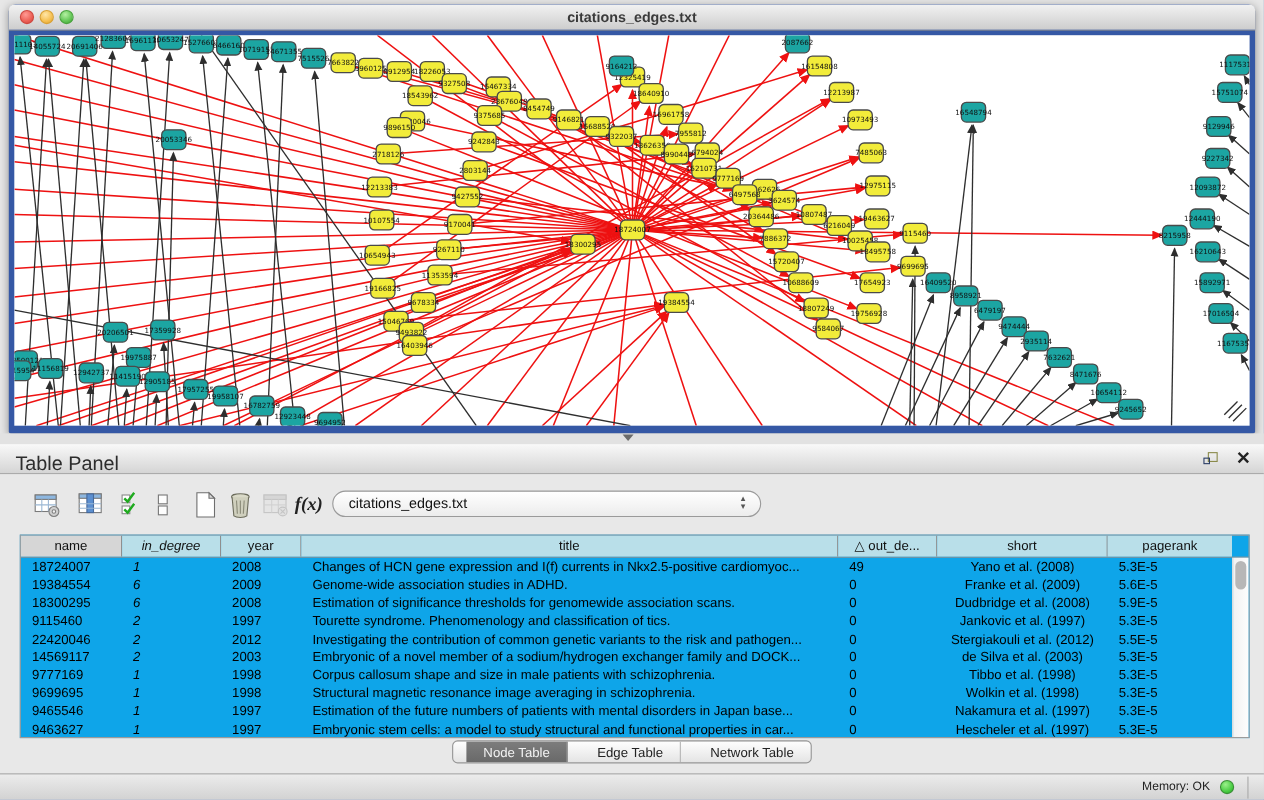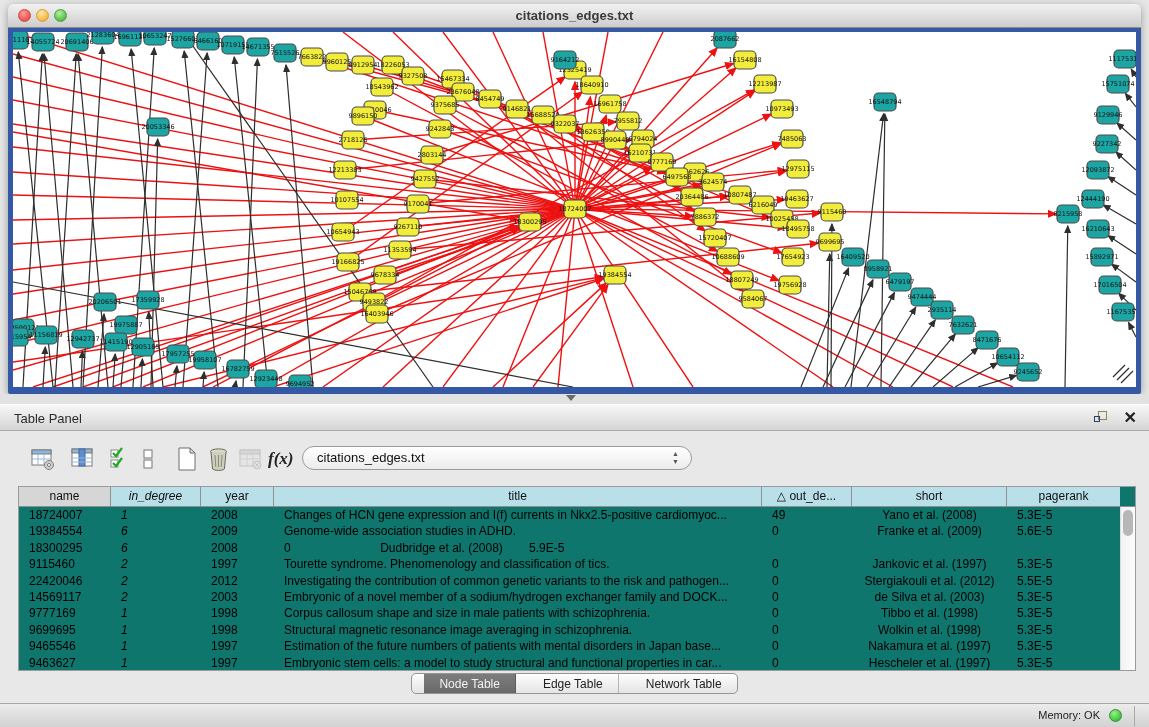--- a/index.html
+++ b/index.html
@@ -23,39 +23,39 @@
 
   
   .split-strip { position:absolute; left:0; top:394px; width:1149px; height:10px; background:#e2e2e2; }
   .split-arrow { position:absolute; left:566px; top:1px; width:0; height:0;
     border-left:5px solid transparent; border-right:5px solid transparent; border-top:6px solid #6b6b6b; }
 
   
   .table-panel { position:absolute; left:0; top:404px; width:1149px; height:299px; background:#e8e8e8; }
   .panel-header { position:relative; height:27px; background:linear-gradient(#f7f7f7,#d5d5d5);
     border-top:1px solid #ffffff; border-bottom:1px solid #ababab; }
-  .panel-header .ph-title { position:absolute; left:14px; top:6px; font-size:13px; color:#2c2c2c; }
+  .panel-header .ph-title { position:absolute; left:14px; top:6px; font-size:18px; color:#2c2c2c; }
   .float-icon { position:absolute; right:40px; top:6px; width:15px; height:15px; cursor:pointer; }
   .float-icon .sq1 { position:absolute; left:4px; top:0; width:9px; height:9px; border:1.5px solid #8a8a4a; background:transparent; }
   .float-icon .sq2 { position:absolute; left:0; top:5px; width:6px; height:6px; border:1.5px solid #2c3e66; }
   .close-icon { position:absolute; right:12px; top:3px; font-size:16px; font-weight:bold; color:#222; cursor:pointer; line-height:20px; }
 
   
   .tp-toolbar { position:absolute; left:12px; top:40px; width:100%; height:34px; }
   .tbicon { position:absolute; top:2px; width:28px; height:28px; cursor:pointer; }
   .tbicon svg { display:block; }
   .fx { font-family:"Liberation Serif", serif; font-style:italic; font-weight:bold; font-size:17px; color:#222; top:5px; }
   .net-select { position:absolute; left:290px; top:2px; width:390px; height:24px;
     background:linear-gradient(#ffffff,#ececec); border:1px solid #9a9a9a; border-radius:12px;
     font-size:13px; color:#111; line-height:22px; padding-left:14px; cursor:pointer; }
   .net-select .stepper { position:absolute; right:12px; top:3px; color:#555; font-size:7px; line-height:8px; text-align:center; }
 
   
   .dtable { position:absolute; left:18px; top:82px; width:1118px; height:185px;
-    background:#0f766e; border:1px solid #9b9b9b; }
+    background:#0ea5e9; border:1px solid #9b9b9b; }
   .thead { display:flex; height:20px; border-bottom:1px solid #8f8f8f; }
   .th { background:#b9dfe9; font-size:12px; color:#111; text-align:center; line-height:19px;
     border-right:1px solid #8f8f8f; overflow:hidden; white-space:nowrap; cursor:pointer; }
   .th.gray { background:#d6d6d6; }
   .tr { display:flex; height:16.4px; }
   .td { font-size:12px; color:#000; line-height:16px; padding-left:10px; overflow:hidden;
     white-space:nowrap; text-overflow:ellipsis; }
   .td.center { text-align:center; padding-left:0; }
   .col0 { width:92px; } .col1 { width:90px;font-style:italic; } .col2 { width:73px; } .col3 { width:488px; }
   .col4 { width:90px; } .col5 { width:155px; } .col6 { width:113px; border-right:none; }
@@ -820,20 +820,21 @@
           <div class="td col2">2009</div>
           <div class="td col3">Genome-wide association studies in ADHD.</div>
           <div class="td col4">0</div>
           <div class="td col5 center">Franke et al. (2009)</div>
           <div class="td col6">5.6E-5</div>
         </div>
         <div class="tr">
           <div class="td col0">18300295</div>
           <div class="td col1">6</div>
           <div class="td col2">2008</div>
+          <div class="td col3">Estimation of significance thresholds for genomewide association scans.</div>
           <div class="td col4">0</div>
           <div class="td col5 center">Dudbridge et al. (2008)</div>
           <div class="td col6">5.9E-5</div>
         </div>
         <div class="tr">
           <div class="td col0">9115460</div>
           <div class="td col1">2</div>
           <div class="td col2">1997</div>
           <div class="td col3">Tourette syndrome. Phenomenology and classification of tics.</div>
           <div class="td col4">0</div>

